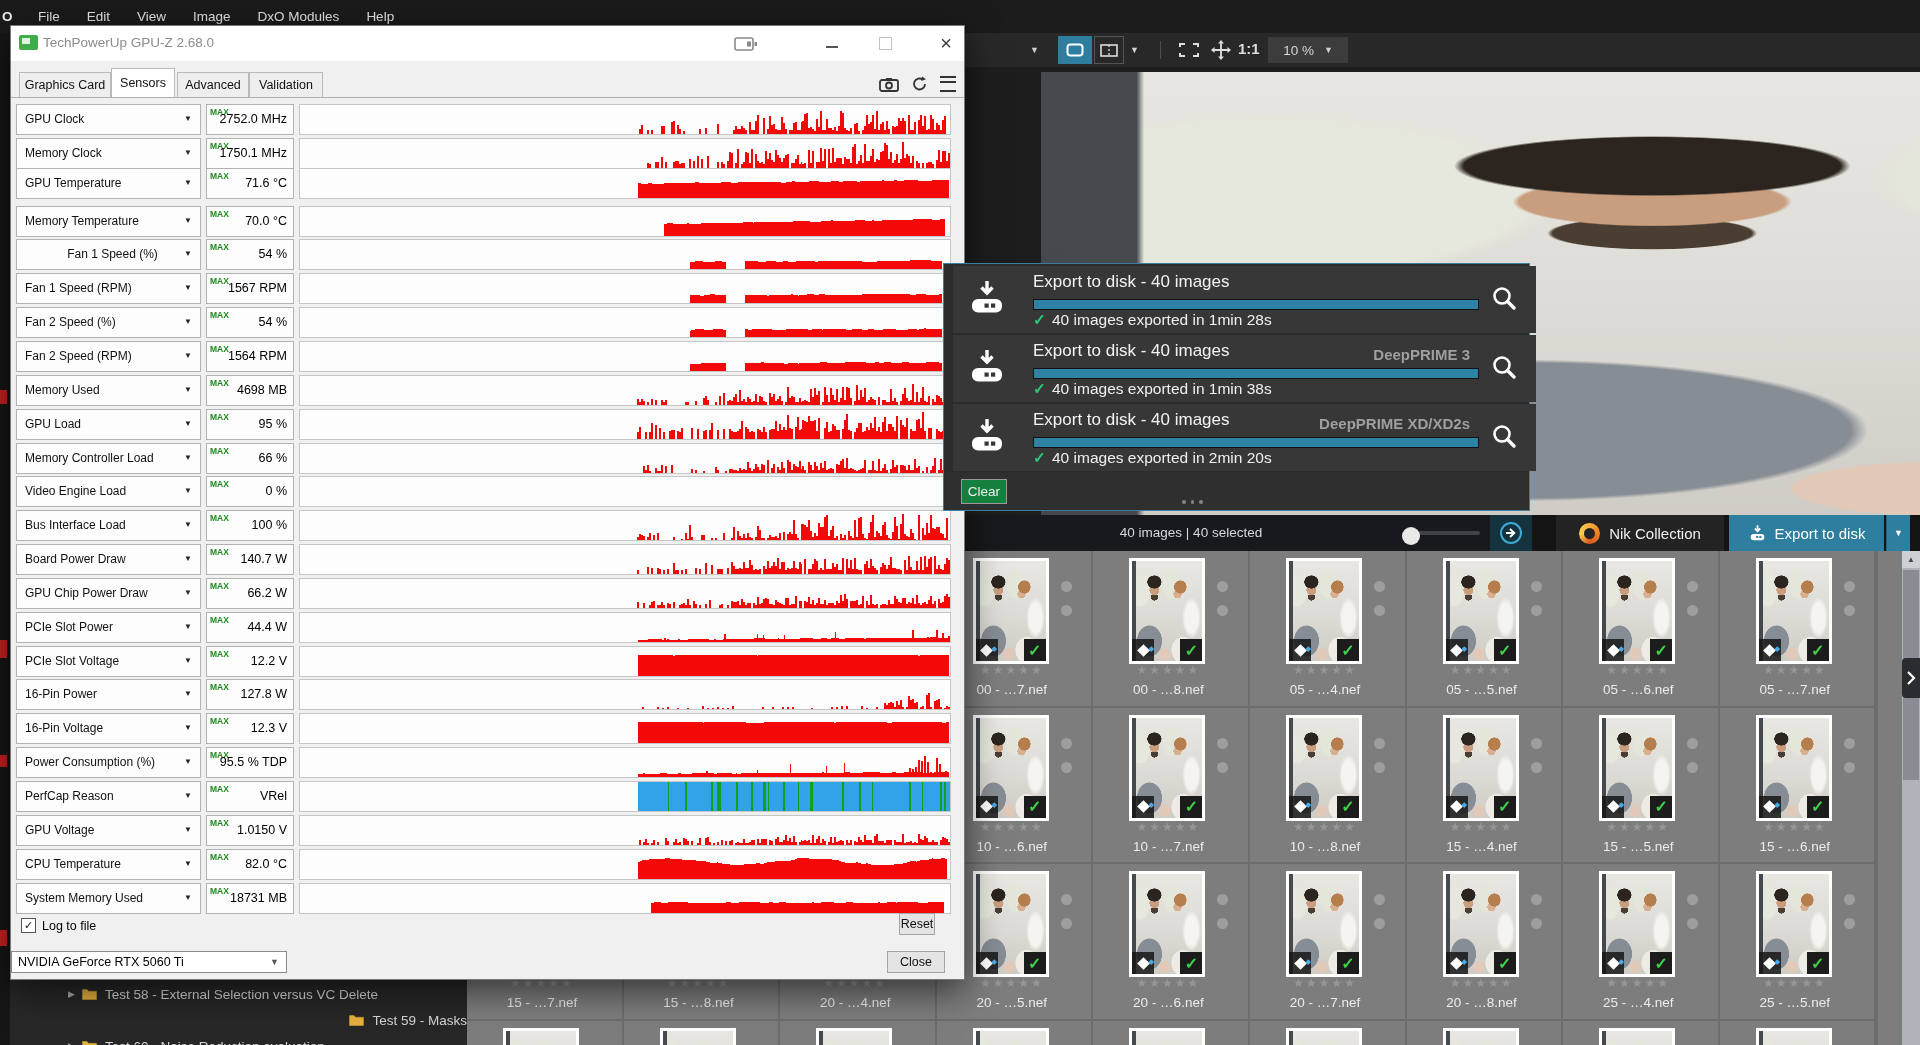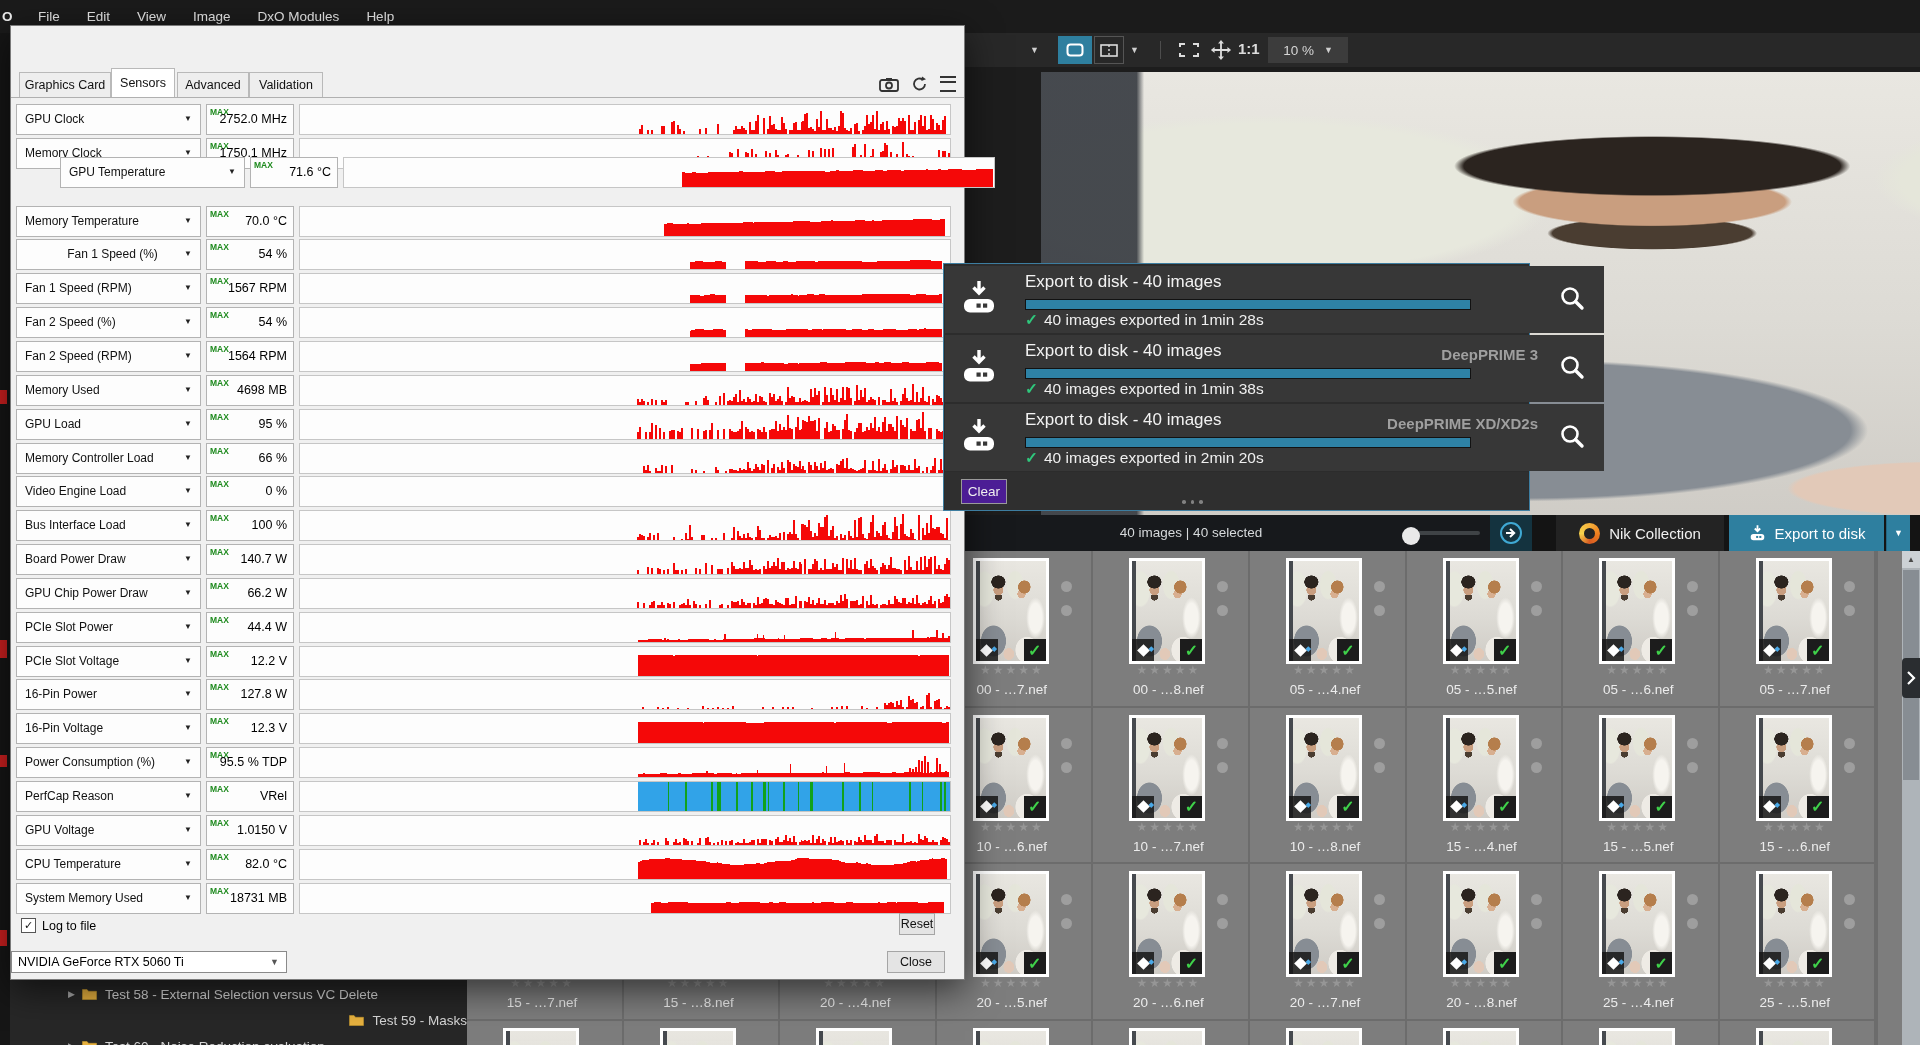--- a/index.html
+++ b/index.html
@@ -128,31 +128,31 @@
   .gz-check .box{width:13px;height:13px;background:#fff;border:1px solid #555;font-size:11px;line-height:12px;text-align:center;color:#111;}
   .gz-btn{position:absolute;background:#e4e4e4;border:1px solid #a5a5a5;box-sizing:border-box;
           font-size:12.5px;color:#111;text-align:center;}
   .gz-select{position:absolute;left:0px;top:925px;width:276px;height:22px;background:#fff;border:1px solid #8a8a8a;
              box-sizing:border-box;font-size:12.5px;color:#000;line-height:20px;padding-left:6px;}
   .gz-select .dd{position:absolute;right:7px;top:0;font-size:9px;color:#555;line-height:20px;}
 
   
   .popup{position:absolute;left:943px;top:263px;width:587px;height:248px;background:#2c2c2c;
          border:1px solid #3d7da0;box-sizing:border-box;z-index:60;}
-  .task{position:absolute;left:1px;width:659px;height:67px;background:#373737;}
+  .task{position:absolute;left:9px;width:583px;height:67px;background:#373737;}
   .task .ticon{position:absolute;left:13px;top:12px;}
   .task .ttitle{position:absolute;left:80px;top:6px;font-size:17px;color:#f2f2f2;}
   .task .tmethod{position:absolute;right:66px;top:11px;font-size:15px;font-weight:bold;color:#9f9f9f;}
   .task .track{position:absolute;left:80px;top:33px;width:444px;height:9px;background:#1d1d1d;border:1px solid #121212;}
   .task .fill{height:100%;background:#2e82a6;}
   .task .tstatus{position:absolute;left:80px;top:45px;font-size:15.5px;color:#efefef;}
   .task .tstatus .chk{color:#2fc77c;font-weight:bold;margin-right:6px;}
   .task .mag{position:absolute;right:18px;top:18px;}
   .pfoot{position:absolute;left:1px;top:208px;width:583px;height:38px;background:#2f2f2f;}
-  .clearbtn{position:absolute;left:16px;top:7px;width:46px;height:25px;background:#4c1d95;border:1px solid #9a9a9a;
+  .clearbtn{position:absolute;left:16px;top:7px;width:46px;height:25px;background:#15803d;border:1px solid #9a9a9a;
             color:#f0f0f0;font-size:13.5px;text-align:center;line-height:23px;box-sizing:border-box;}
   .hdots{position:absolute;left:237px;top:28px;display:flex;gap:5px;}
   .hdots i{width:3.5px;height:3.5px;border-radius:50%;background:#828282;}
 </style>
 </head>
 <body>
 
 <div class="screen">
 
   <div class="menubar">
@@ -593,20 +593,34 @@
           <span class="chev">▶</span>
           <svg width="15" height="12" viewBox="0 0 15 12">
             <path d="M0.5 1.5 h4.5 l1.5 1.8 h8 v8.2 h-14 z" fill="#e7b13f" stroke="#c79a2e" stroke-width="0.6"></path>
           </svg>
           <span class="flabel">Test 60 - Noise Reduction evaluation</span>
         </div>
       </div>
     </div>
 
   <div class="gpuz">
+    <div class="gz-title">
+      <span class="gz-ico"></span>
+      <span class="txt">TechPowerUp GPU-Z 2.68.0</span>
+      <span class="gz-gadget">
+        <svg width="24" height="16" viewBox="0 0 24 16">
+            <rect x="1" y="2" width="18" height="12" rx="2" fill="none" stroke="#8a8a8a" stroke-width="1.6"></rect>
+            <rect x="13" y="5.5" width="4" height="5" fill="#8a8a8a"></rect>
+            <rect x="20.5" y="6" width="2.5" height="4" fill="#8a8a8a"></rect>
+          </svg>
+      </span>
+      <span class="gz-min"></span>
+      <span class="gz-max"></span>
+      <span class="gz-close">×</span>
+    </div>
     <div class="gz-tabs">
       <span id="gpuz-tabs"><span class="gz-tab" style="left: 8px; width: 92px; text-align: center; padding: 0px;">Graphics Card</span><span class="gz-tab active" style="left: 100px; width: 64px; text-align: center; padding: 0px;">Sensors</span><span class="gz-tab" style="left: 166px; width: 72px; text-align: center; padding: 0px;">Advanced</span><span class="gz-tab" style="left: 238px; width: 74px; text-align: center; padding: 0px;">Validation</span></span>
       <span class="gz-tabicons">
         <svg width="20" height="15" viewBox="0 0 20 15">
           <rect x="1" y="3" width="18" height="11" rx="2" fill="none" stroke="#333" stroke-width="1.8"></rect>
           <rect x="7" y="1" width="6" height="3" fill="#333"></rect>
             <circle cx="10" cy="8.5" r="3" fill="none" stroke="#333" stroke-width="1.8"></circle>
           </svg>
         <svg width="17" height="16" viewBox="0 0 17 16">
           <path d="M14 8 a5.5 5.5 0 1 1 -2.2 -4.4" fill="none" stroke="#333" stroke-width="1.8"></path>
@@ -633,21 +647,21 @@
           <div class="sval">
             <span class="max">MAX</span>
             <span class="v">1750.1 MHz</span>
           </div>
           <div class="sgraph">
             <svg viewBox="0 0 652 31" preserveAspectRatio="none" shape-rendering="crispEdges">
               <path d="M349.04 31V25.9M351.04 31V26.3M357.04 31V24.7M359.04 31V24.3M363.04 31V19.2M367.04 31V24.7M375.04 31V25.0M377.04 31V23.2M379.04 31V23.2M381.04 31V26.3M383.04 31V26.1M385.04 31V26.1M391.04 31V21.3M395.04 31V23.8M399.04 31V18.0M403.04 31V21.5M409.04 31V18.7M419.04 31V24.9M423.04 31V24.1M425.04 31V26.3M429.04 31V23.3M431.04 31V14.4M433.04 31V14.6M437.04 31V25.9M439.04 31V10.9M443.04 31V26.3M445.04 31V24.6M447.04 31V13.6M449.04 31V14.5M451.04 31V25.7M453.04 31V10.2M457.04 31V16.1M459.04 31V23.4M461.04 31V25.2M463.04 31V24.2M465.04 31V26.3M467.04 31V12.6M469.04 31V21.8M471.04 31V14.5M473.04 31V22.1M475.04 31V25.1M477.04 31V11.6M479.04 31V17.6M481.04 31V20.7M483.04 31V24.1M485.04 31V19.9M487.04 31V17.4M489.04 31V15.9M493.04 31V26.0M495.04 31V25.7M497.04 31V21.8M499.04 31V17.2M501.04 31V26.3M503.04 31V24.7M505.04 31V26.2M507.04 31V25.6M511.04 31V11.3M513.04 31V25.4M515.04 31V12.8M519.04 31V25.1M521.04 31V24.5M523.04 31V9.6M525.04 31V23.5M527.04 31V10.5M531.04 31V11.2M533.04 31V26.1M535.04 31V9.6M537.04 31V24.1M539.04 31V20.1M541.04 31V20.5M543.04 31V19.9M545.04 31V26.3M547.04 31V19.6M549.04 31V21.0M551.04 31V21.3M553.04 31V25.4M555.04 31V8.7M557.04 31V5.8M559.04 31V26.3M561.04 31V23.6M563.04 31V16.9M565.04 31V25.6M567.04 31V5.1M569.04 31V23.9M571.04 31V23.1M573.04 31V18.0M575.04 31V11.2M577.04 31V24.7M579.04 31V21.1M581.04 31V22.4M583.04 31V13.6M585.04 31V12.7M587.04 31V4.7M589.04 31V6.3M591.04 31V21.3M593.04 31V14.0M595.04 31V26.1M597.04 31V22.0M599.04 31V15.9M601.04 31V26.1M603.04 31V21.4M605.04 31V3.3M607.04 31V20.6M609.04 31V16.5M611.04 31V18.4M613.04 31V25.9M615.04 31V18.5M619.04 31V23.5M621.04 31V25.4M625.04 31V26.0M629.04 31V25.4M631.04 31V25.1M633.04 31V24.2M635.04 31V26.3M639.04 31V22.1M641.04 31V12.0M643.04 31V24.9M645.04 31V13.1M647.04 31V12.9M649.04 31V23.7M651.04 31V14.9" stroke="#f50808" stroke-width="2" fill="none"></path>
             </svg>
           </div>
         </div>
-        <div class="srow" style="top: 131px; margin-left: 44px;">
+        <div class="srow" style="top: 142px;">
           <div class="sname"><span>GPU Temperature</span><span class="dd">▼</span></div>
           <div class="sval">
             <span class="max">MAX</span>
             <span class="v">71.6 °C</span>
           </div>
           <div class="sgraph">
             <svg viewBox="0 0 652 31" preserveAspectRatio="none" shape-rendering="crispEdges">
               <polygon points="339.0,31.0 339.0,15.2 345.0,15.9 351.0,15.3 357.0,15.8 363.0,15.9 369.0,14.7 375.0,15.4 381.0,14.9 387.0,15.3 393.0,14.6 399.0,14.3 405.0,15.0 411.0,15.1 417.0,15.0 423.0,14.3 429.0,14.1 435.0,14.7 441.0,14.3 447.0,13.9 453.0,13.9 459.0,14.0 465.0,13.8 471.0,13.8 477.0,14.0 483.0,14.5 489.0,14.4 495.0,13.1 501.0,13.9 507.0,13.6 513.0,13.2 519.0,13.2 525.0,14.0 531.0,13.6 537.0,12.7 543.0,13.7 549.0,12.3 555.0,13.2 561.0,13.5 567.0,12.5 573.0,13.2 579.0,12.8 585.0,12.2 591.0,13.1 597.0,12.0 603.0,12.8 609.0,11.8 615.0,11.6 621.0,12.4 627.0,12.6 633.0,12.4 639.0,11.5 645.0,11.8 651.0,11.5 651.0,31.0" fill="#f50808"></polygon>
             </svg>
           </div>

